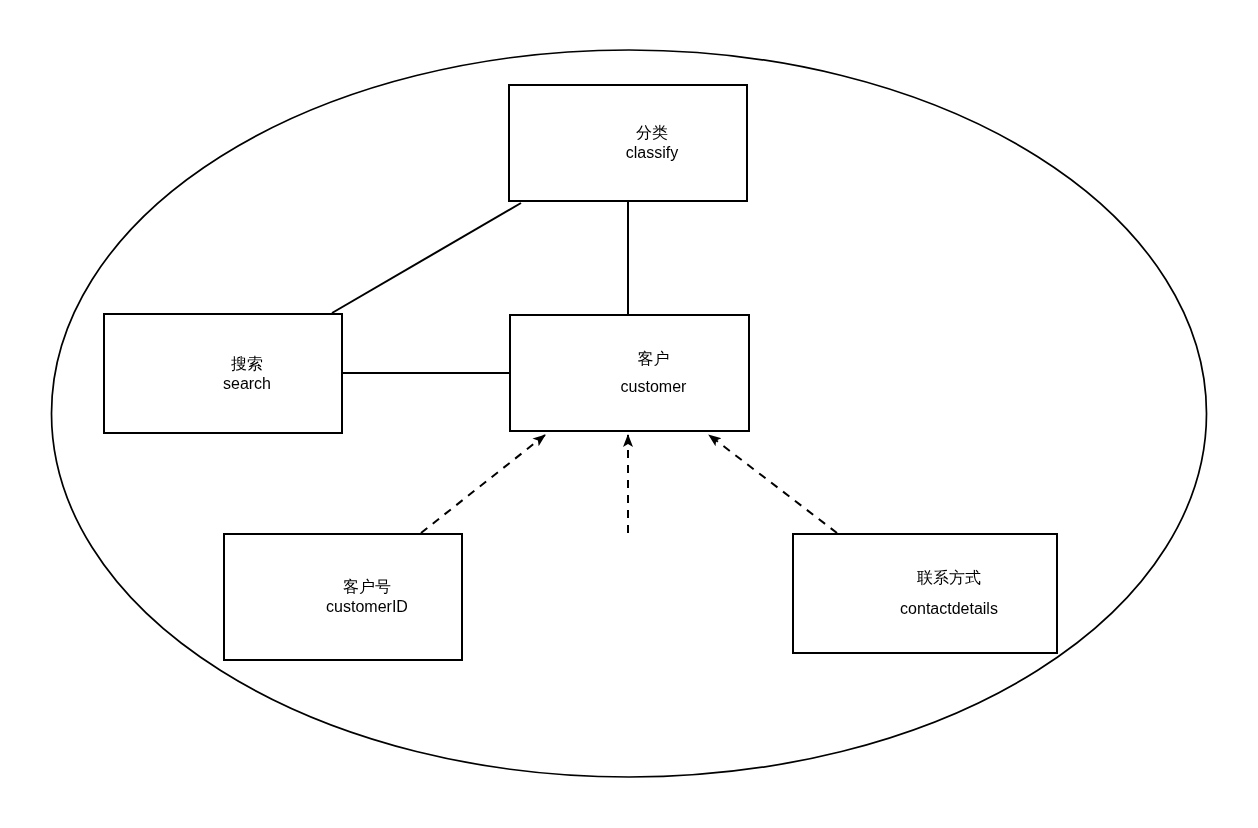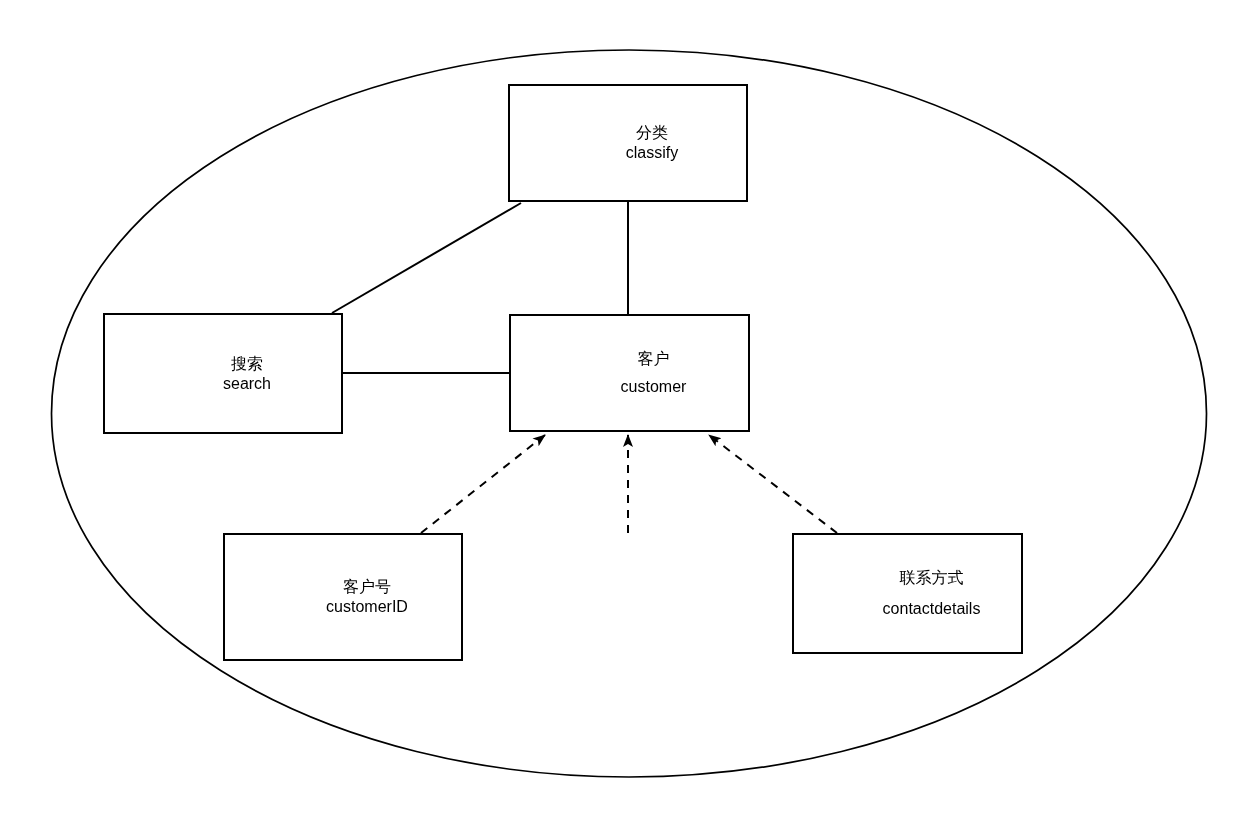--- a/index.html
+++ b/index.html
@@ -37,21 +37,21 @@
     line-height: 20px;
     padding-left: 48px;
   }
   .node span { display: block; }
 
   .node-classify       { left: 508px; top:  84px; width: 240px; height: 118px; }
   .node-search         { left: 103px; top: 313px; width: 240px; height: 121px; }
   .node-customer       { left: 509px; top: 314px; width: 241px; height: 118px; gap: 8px; }
   .node-customerid     { left: 223px; top: 533px; width: 240px; height: 128px; }
   .node-customername   { left: 509px; top: 534px; width: 239px; height: 120px; }
-  .node-contactdetails { left: 792px; top: 533px; width: 231px; height: 121px; gap: 11px; }
+  .node-contactdetails { left: 792px; top: 533px; width: 266px; height: 121px; gap: 11px; }
 </style>
 </head>
 <body>
 
 <div class="canvas">
 
   <svg class="edges-svg" viewBox="0 0 1258 828" xmlns="http://www.w3.org/2000/svg">
     <defs>
       <marker id="arrowhead" markerWidth="14" markerHeight="12" refX="12" refY="5" orient="auto" markerUnits="userSpaceOnUse">
         <path d="M 0 0 L 13 5 L 0 10 L 3 5 Z" fill="#000000"></path>

